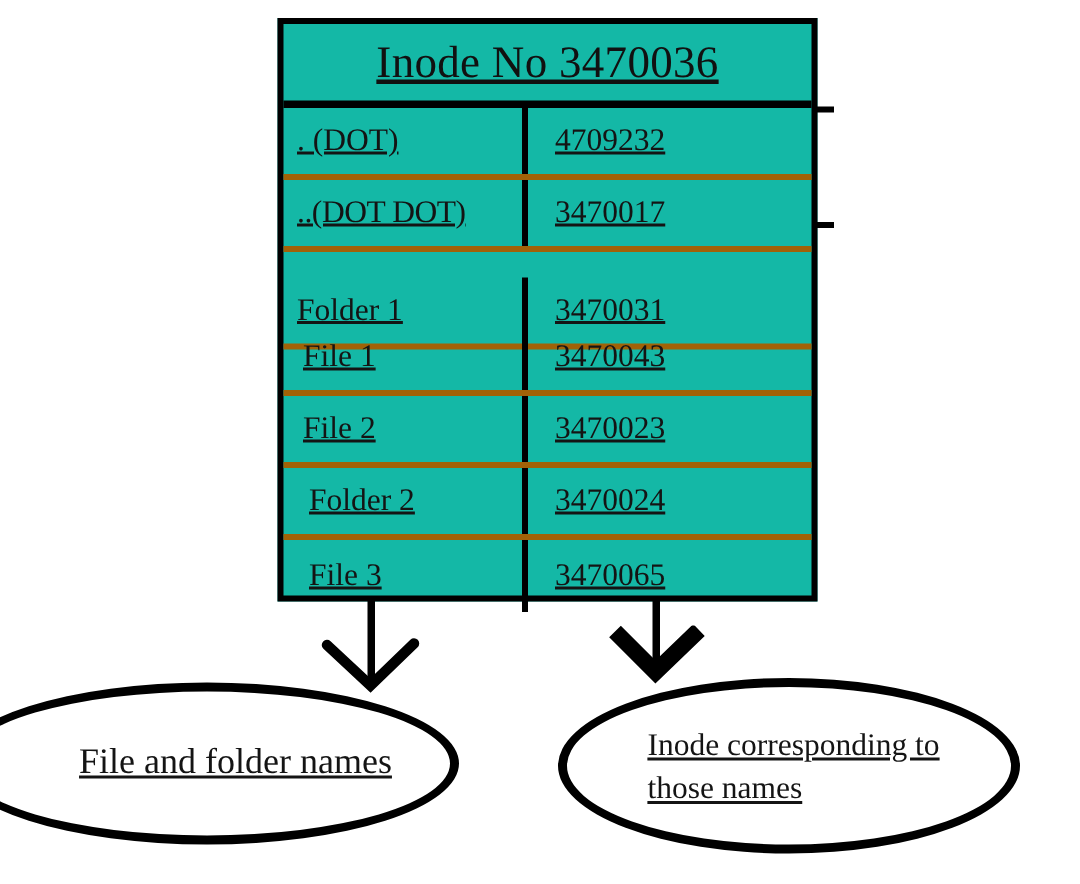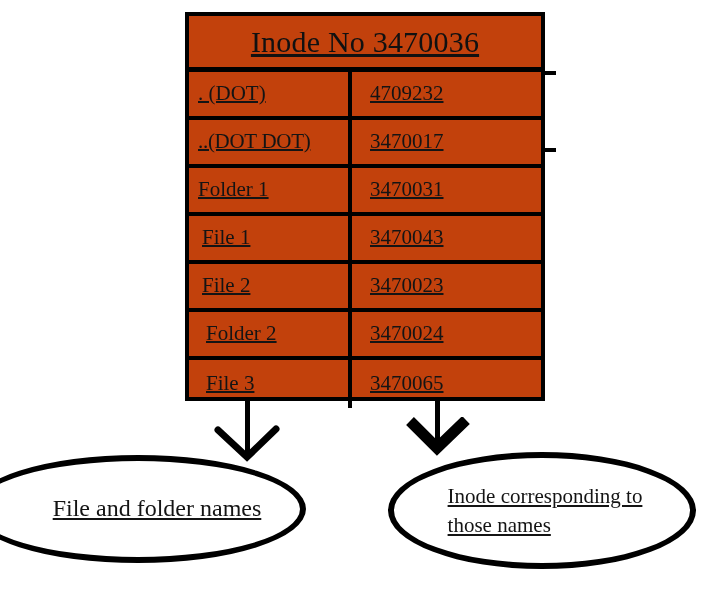--- a/index.html
+++ b/index.html
@@ -25,21 +25,21 @@
 
   
   .dir-table {
     position: absolute;
     left: 185px;
     top: 12px;
     width: 360px;
     height: 389px;
     box-sizing: border-box;
     border: 4px solid #000000;
-    background: #c2410c;
+    background: #14b8a6;
   }
 
   .title-row {
     position: absolute;
     left: 0; top: 0;
     width: 100%;
     height: 56px;
     box-sizing: border-box;
     border-bottom: 5px solid #000000;
     display: flex;
@@ -64,21 +64,21 @@
     right: 0;
     bottom: 0;
   }
 
   .d-row {
     position: absolute;
     left: 0;
     width: 100%;
     height: 48px;
     box-sizing: border-box;
-    border-bottom: 4px solid #000000;
+    border-bottom: 4px solid #a16207;
   }
   .d-row.last { border-bottom: none; }
 
   .cell {
     position: absolute;
     top: 0;
     height: 100%;
     box-sizing: border-box;
     display: flex;
     align-items: center;
@@ -149,21 +149,21 @@
     width: 336px;
     height: 108px;
   }
   #bubble-left .bubble-text {
     white-space: nowrap;
     font-size: 24px;
     padding-left: 38px;
   }
 
   #bubble-right {
-    left: 388px;
+    left: 372px;
     top: 452px;
     width: 308px;
     height: 117px;
   }
   #bubble-right .bubble-text {
     padding-left: 12px;
     padding-right: 6px;
   }
 </style>
 </head>
@@ -190,21 +190,21 @@
 
       <div class="d-row" style="top:48px;">
         <div class="cell cell-name">
           <span class="wide">..(DOT DOT)</span>
         </div>
         <div class="cell cell-inode">
           <span>3470017</span>
         </div>
       </div>
 
-      <div class="d-row" style="top:96px;text-decoration:underline;">
+      <div class="d-row" style="top:113px;text-decoration:underline;">
         <div class="cell cell-name">
           <span>Folder 1</span>
         </div>
         <div class="cell cell-inode">
           <span>3470031</span>
         </div>
       </div>
 
       <div class="d-row" style="top:144px;">
         <div class="cell cell-name">

